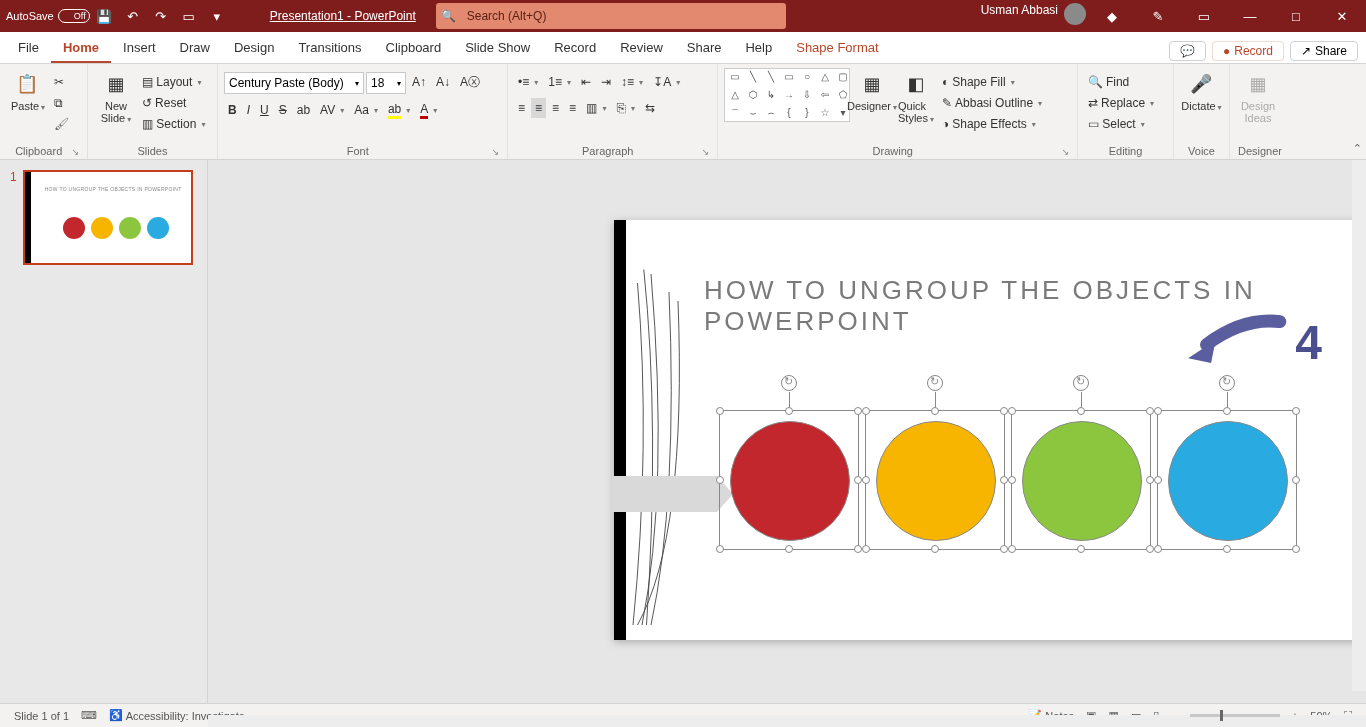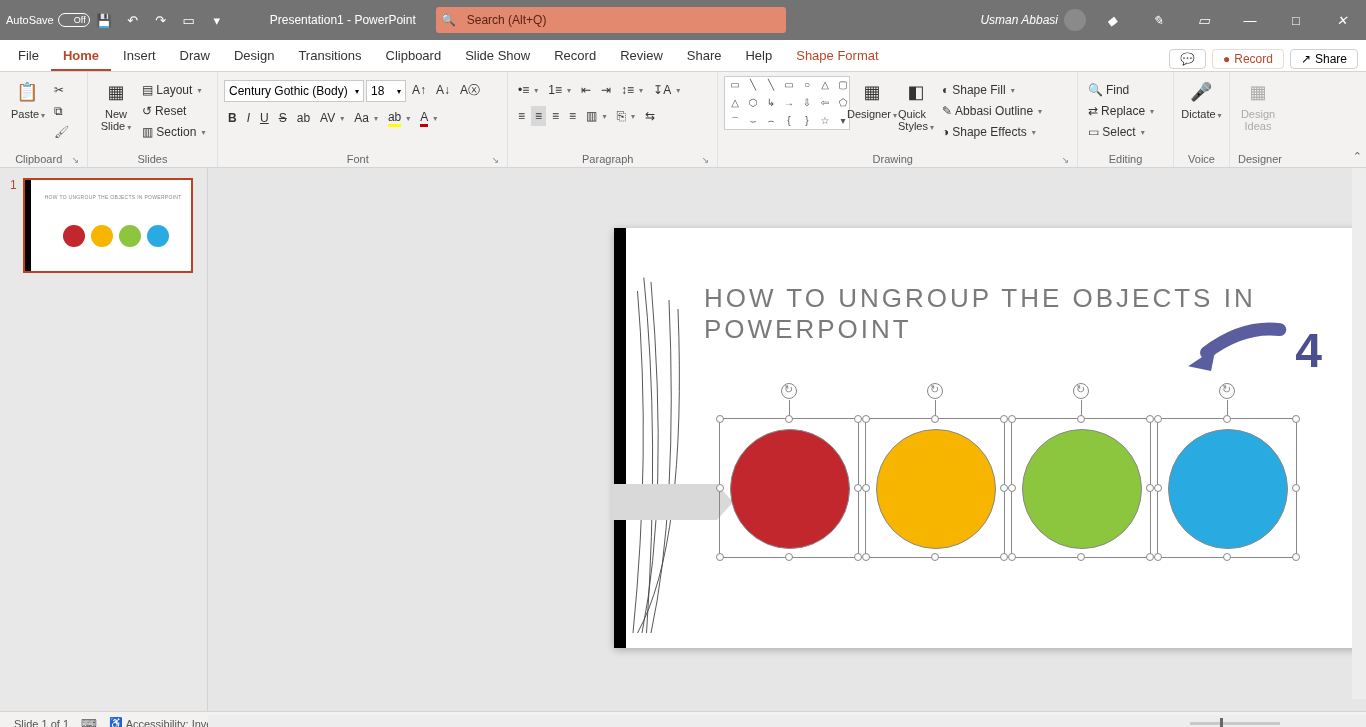--- a/index.html
+++ b/index.html
@@ -1,26 +1,26 @@
 <!DOCTYPE html>
 <html><head>
 <meta charset="utf-8">
 <style>
 * { margin: 0; padding: 0; box-sizing: border-box; font-family: "Segoe UI", sans-serif; }
 body { background: #e6e6e6; width: 1366px; height: 727px; overflow: hidden; user-select: none; }
 
 
-.titlebar { height: 40px; background: #737373; display: flex; align-items: center; color: #fff; font-size: 12px; }
+.titlebar { height: 32px; background: #7f1d1d; display: flex; align-items: center; color: #fff; font-size: 12px; }
 .titlebar .left-tools { display: flex; align-items: center; gap: 2px; padding-left: 6px; }
 .titlebar .autosave { display: flex; align-items: center; gap: 4px; font-size: 11px; }
 .titlebar .pill { width: 32px; height: 14px; border: 1px solid #fff; border-radius: 8px; display: flex; align-items: center; font-size: 9px; padding: 0 3px; justify-content: flex-end; }
 .tb-btn { width: 26px; height: 26px; display:flex; align-items:center; justify-content:center; color:#fff; font-size: 13px; }
-.titlebar .docname { margin-left: 40px; font-size: 12px; }
+.titlebar .docname { margin-left: 40px; font-size: 12px; text-decoration: underline; }
 .titlebar .search { margin-left: 20px; height: 26px; width: 350px; background: #e28970; border-radius: 3px; display:flex; align-items:center; padding: 0 6px; gap: 10px; font-size: 12px; color: #5a2114;}
-.titlebar .right { margin-left: auto; display:flex; align-items:center; gap: 6px; padding-right: 4px; font-style: italic; }
+.titlebar .right { margin-left: auto; display:flex; align-items:flex-start; gap: 6px; padding-right: 4px; }
 .titlebar .right .tb-btn { width: 40px; }
 .avatar { width: 22px; height: 22px; border-radius: 50%; background: #8a8a8a; display:inline-block;}
 
 
 .tabs-row { height: 32px; background: #fff; border-bottom: 1px solid #d4d4d4; display:flex; align-items:flex-end; padding-left: 6px; }
 .tab { padding: 6px 12px; font-size: 13px; color: #333; cursor:pointer; border-bottom: 2px solid transparent;}
 .tab.active { color: #b7472a; border-bottom: 2px solid #b7472a; font-weight:600;}
 .tab.shapefmt { color: #b7472a;}
 .tabs-right { margin-left:auto; display:flex; gap:6px; padding-right:8px; align-items:center; padding-bottom:2px;}
 .pill-btn { border: 1px solid #d0d0d0; border-radius: 4px; padding: 2px 10px; font-size: 12px; display:flex; align-items:center; gap:4px; background:#fff; }
@@ -196,21 +196,21 @@
           </div>
       </div>
     </div>
     <div class="label">Slides</div>
   </div>
 
   <div class="group" style="width:290px">
     <div class="body" style="flex-direction:column; gap:6px; padding-top:4px">
       <div class="row">
         <div class="font-combo">
-            <span>Century Gothic (Body)</span>
+            <span>Century Paste (Body)</span>
             <span style="font-size:8px">▾</span>
           </div>
         <div class="size-combo">
             <span>18</span>
             <span style="font-size:8px">▾</span>
           </div>
         <div class="mini-btn">A↑</div>
         <div class="mini-btn">A↓</div>
         <div class="mini-btn">Aⓧ</div>
       </div>

